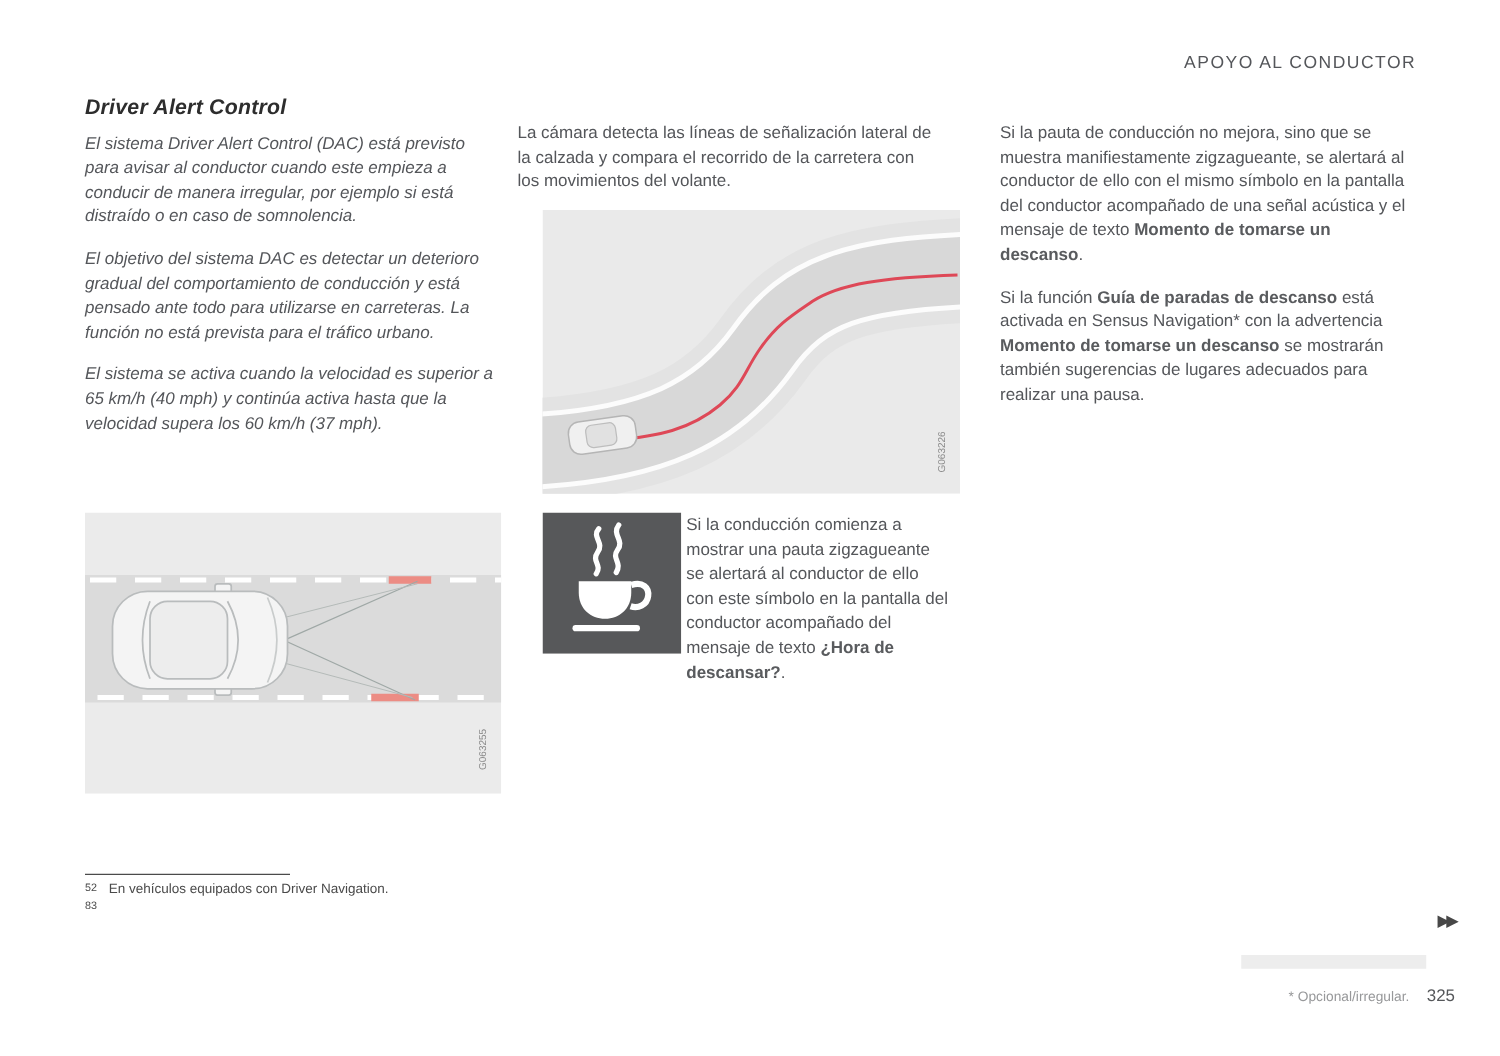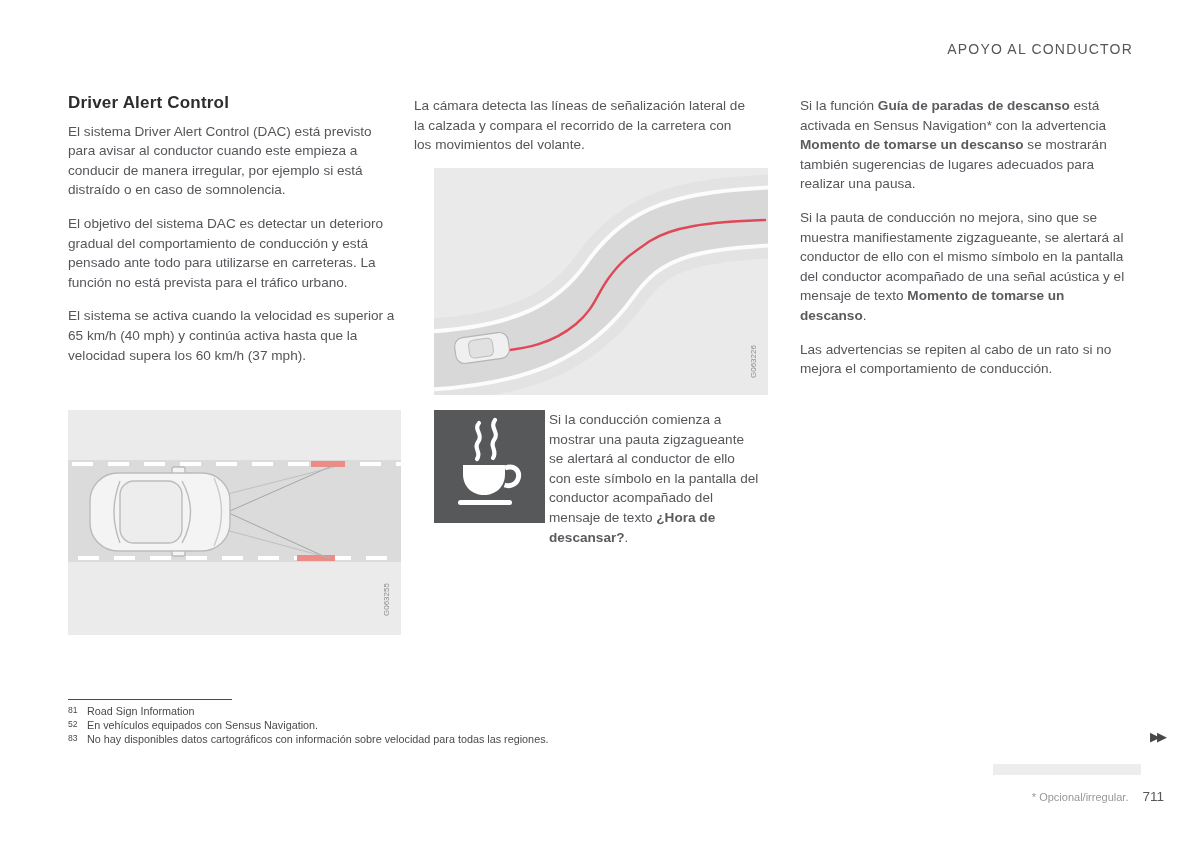--- a/index.html
+++ b/index.html
@@ -49,21 +49,21 @@
 
   .footer { right: 36px; top: 789px; display: flex; align-items: baseline; gap: 14px; }
   .footer-note { font-size: 11px; color: #97989a; }
   .footer-page { font-size: 13.5px; color: #55575a; }
 </style>
 </head>
 <body>
 
 <div class="abs header-title">APOYO AL CONDUCTOR</div>
 
-<div class="abs col" style="left:68px; top:93px;">
+<div class="abs col" style="left:68px; top:76px;font-style:italic;">
   <h1 class="heading">Driver Alert Control</h1>
   <p>El sistema Driver Alert Control (DAC) está previsto para avisar al conductor cuando este empieza a conducir de manera irregular, por ejemplo si está distraído o en caso de somnolencia.</p>
   <p>El objetivo del sistema DAC es detectar un deterioro gradual del comportamiento de conducción y está pensado ante todo para utilizarse en carreteras. La función no está prevista para el tráfico urbano.</p>
   <p>El sistema se activa cuando la velocidad es superior a 65 km/h (40 mph) y continúa activa hasta que la velocidad supera los 60 km/h (37 mph).</p>
 </div>
 
 <figure class="abs" style="left:68px; top:410px;">
   <svg class="fig" viewBox="0 0 333 225" width="333" height="225">
     <rect width="333" height="225" fill="#ebebeb"></rect>
     <rect y="50" width="333" height="102" fill="#dbdbdb"></rect>
@@ -125,44 +125,38 @@
     <path d="M71,58 c9,-3 14.5,2 13.5,9 c-1,7 -8,10 -14,8" fill="none" stroke="#ffffff" stroke-width="5"></path>
     <rect x="24" y="90" width="54" height="5" rx="2.5" fill="#ffffff"></rect>
   </svg>
   <div class="coffee-text">
     <span>Si la conducción comienza a mostrar una pauta zigzagueante se alertará al conductor de ello con este símbolo en la pantalla del conductor acompañado del mensaje de texto </span><span class="bold">¿Hora de descansar?</span><span>.</span>
   </div>
 </div>
 
 <div class="abs col" style="left:800px; top:96px;">
   <p>
+    <span>Si la pauta de conducción no mejora, sino que se muestra manifiestamente zigzagueante, se alertará al conductor de ello con el mismo símbolo en la pantalla del conductor acompañado de una señal acústica y el mensaje de texto </span><span class="bold">Momento de tomarse un descanso</span><span>.</span>
+  </p>
+  <p>
     <span>Si la función </span><span class="bold">Guía de paradas de descanso</span><span> está activada en Sensus Navigation* con la advertencia </span><span class="bold">Momento de tomarse un descanso</span><span> se mostrarán también sugerencias de lugares adecuados para realizar una pausa.</span>
   </p>
-  <p>
-    <span>Si la pauta de conducción no mejora, sino que se muestra manifiestamente zigzagueante, se alertará al conductor de ello con el mismo símbolo en la pantalla del conductor acompañado de una señal acústica y el mensaje de texto </span><span class="bold">Momento de tomarse un descanso</span><span>.</span>
-  </p>
-  <p>Las advertencias se repiten al cabo de un rato si no mejora el comportamiento de conducción.</p>
 </div>
 
 <div class="abs footnotes">
   <div class="footnote-rule"></div>
   <div class="footnote">
-    <span class="fn-num">81</span>
-    <span>Road Sign Information</span>
-  </div>
-  <div class="footnote">
     <span class="fn-num">52</span>
-    <span>En vehículos equipados con Sensus Navigation.</span>
+    <span>En vehículos equipados con Driver Navigation.</span>
   </div>
   <div class="footnote">
     <span class="fn-num">83</span>
-    <span>No hay disponibles datos cartográficos con información sobre velocidad para todas las regiones.</span>
   </div>
 </div>
 
 <div class="abs pager">▶▶</div>
 
 <div class="abs footer-bar"></div>
 
 <div class="abs footer">
   <span class="footer-note">* Opcional/irregular.</span>
-  <span class="footer-page">711</span>
+  <span class="footer-page">325</span>
 </div>
 
 </body></html>

